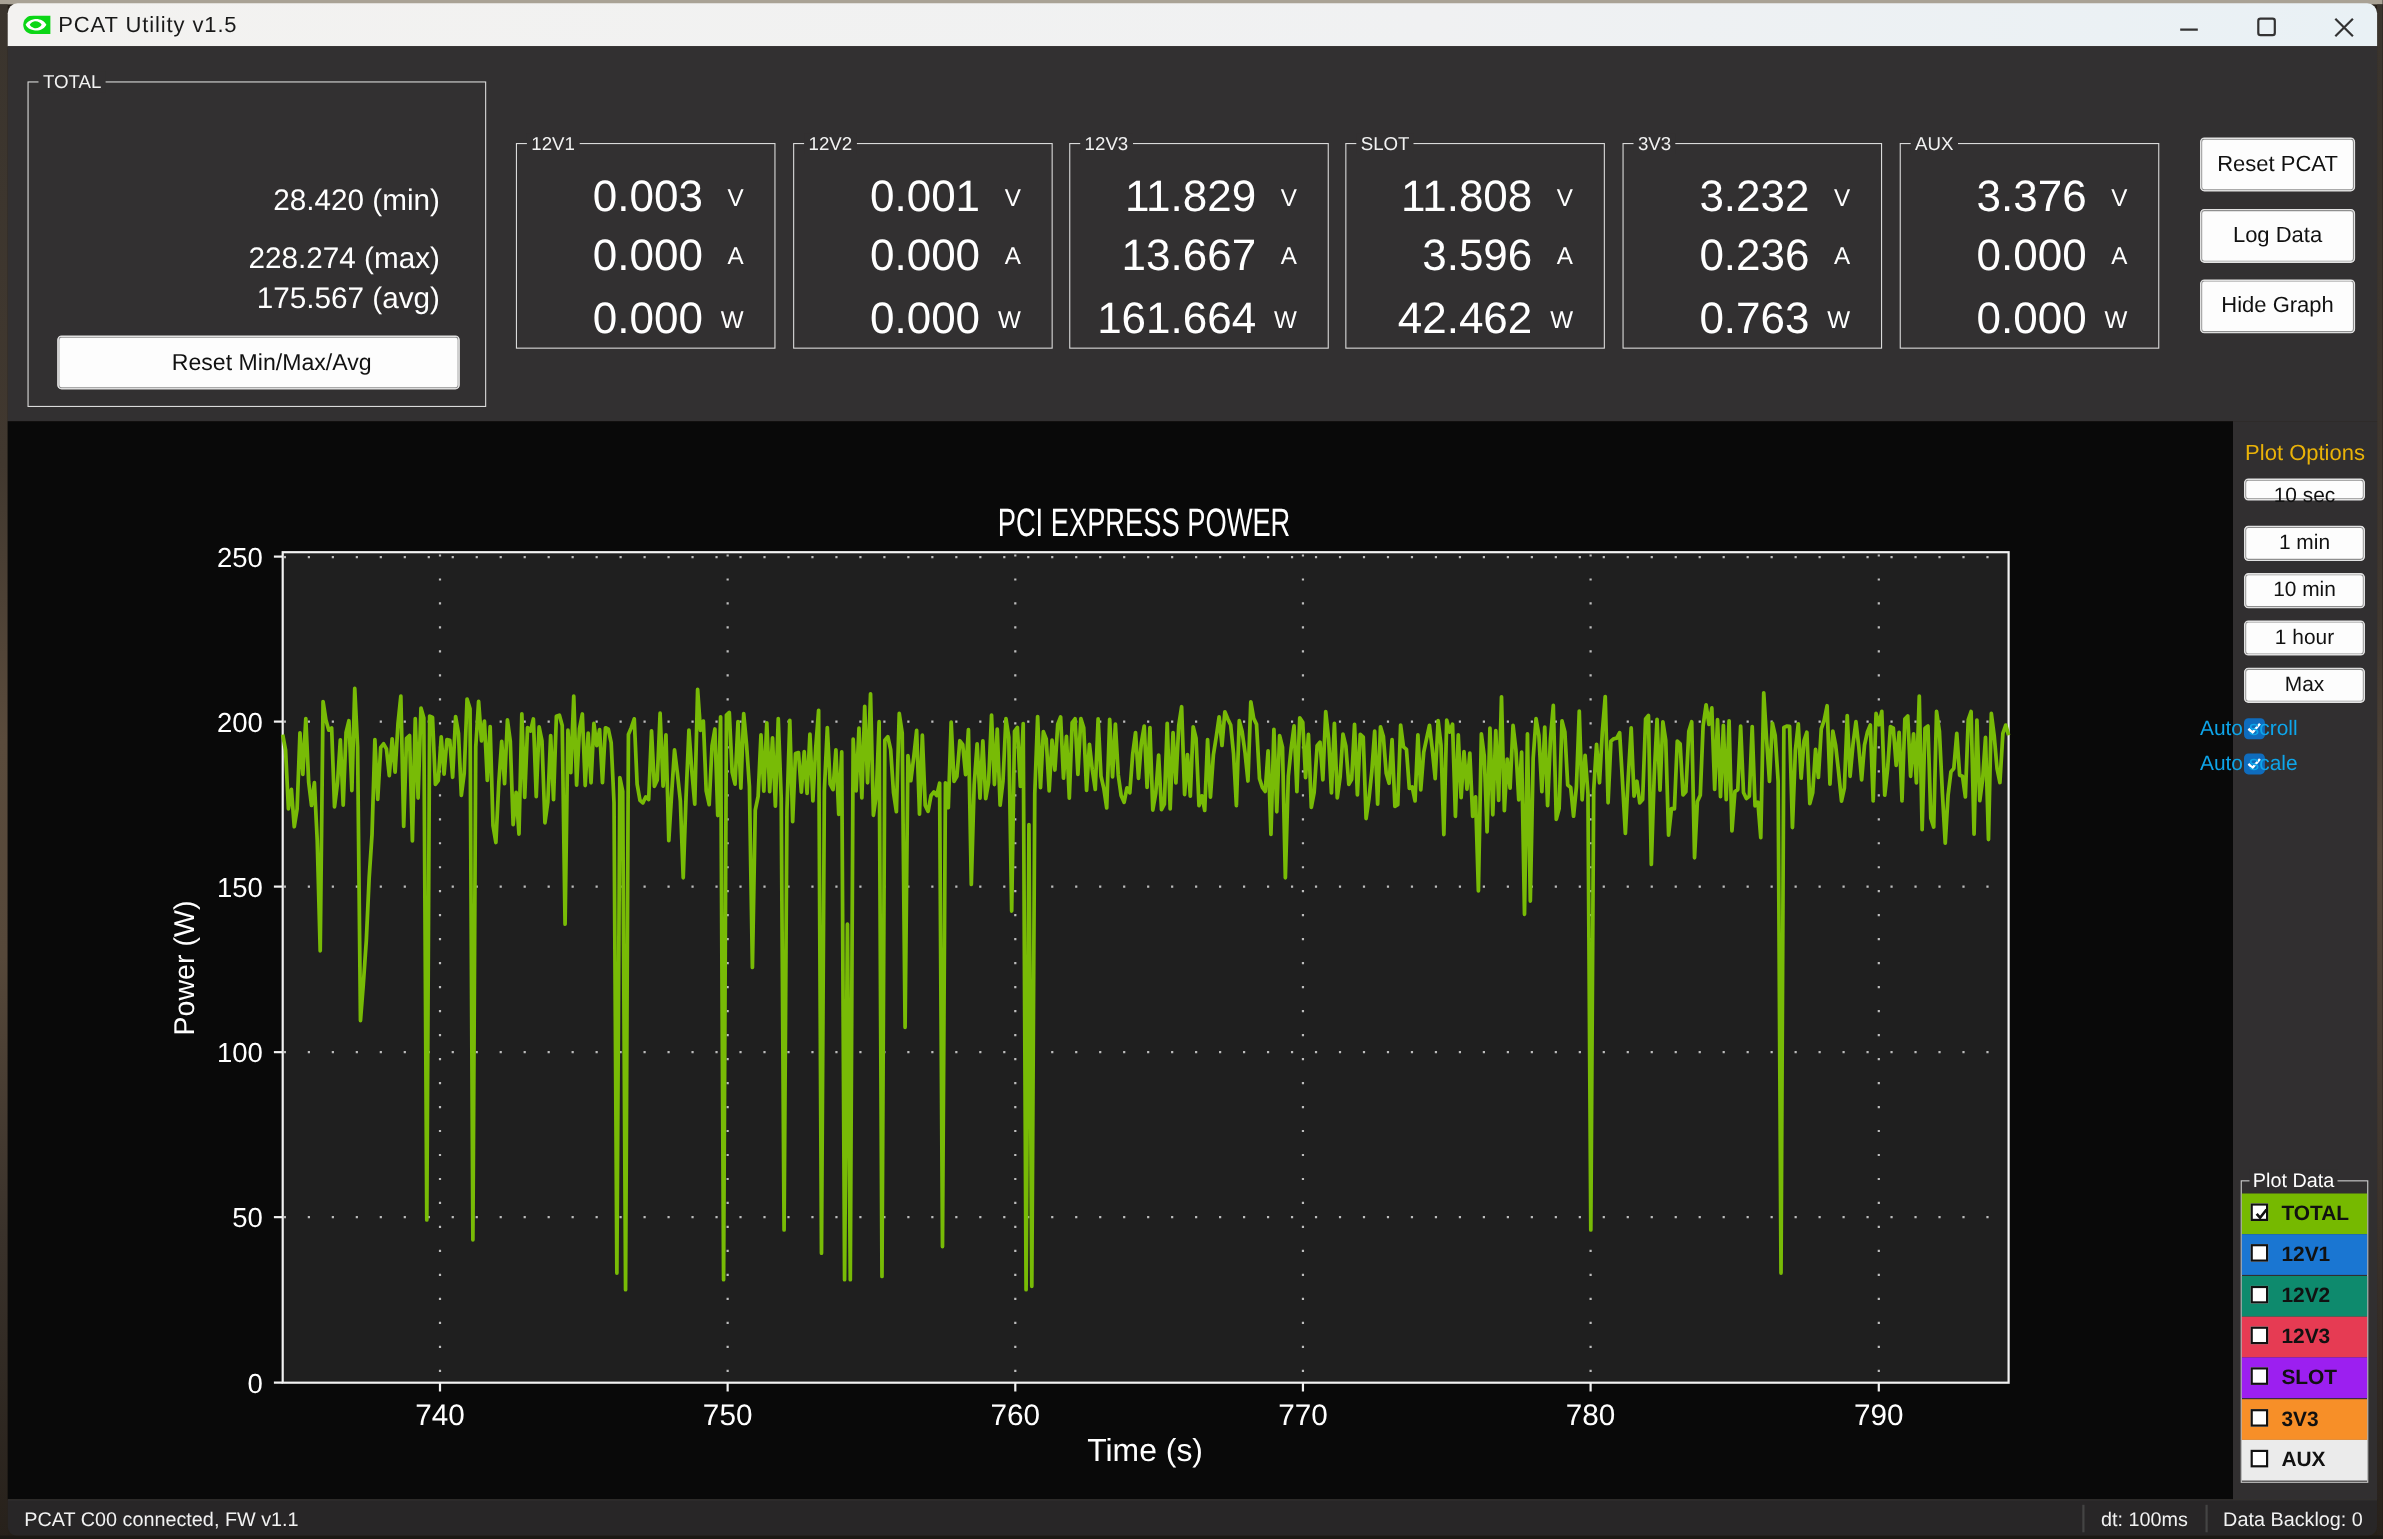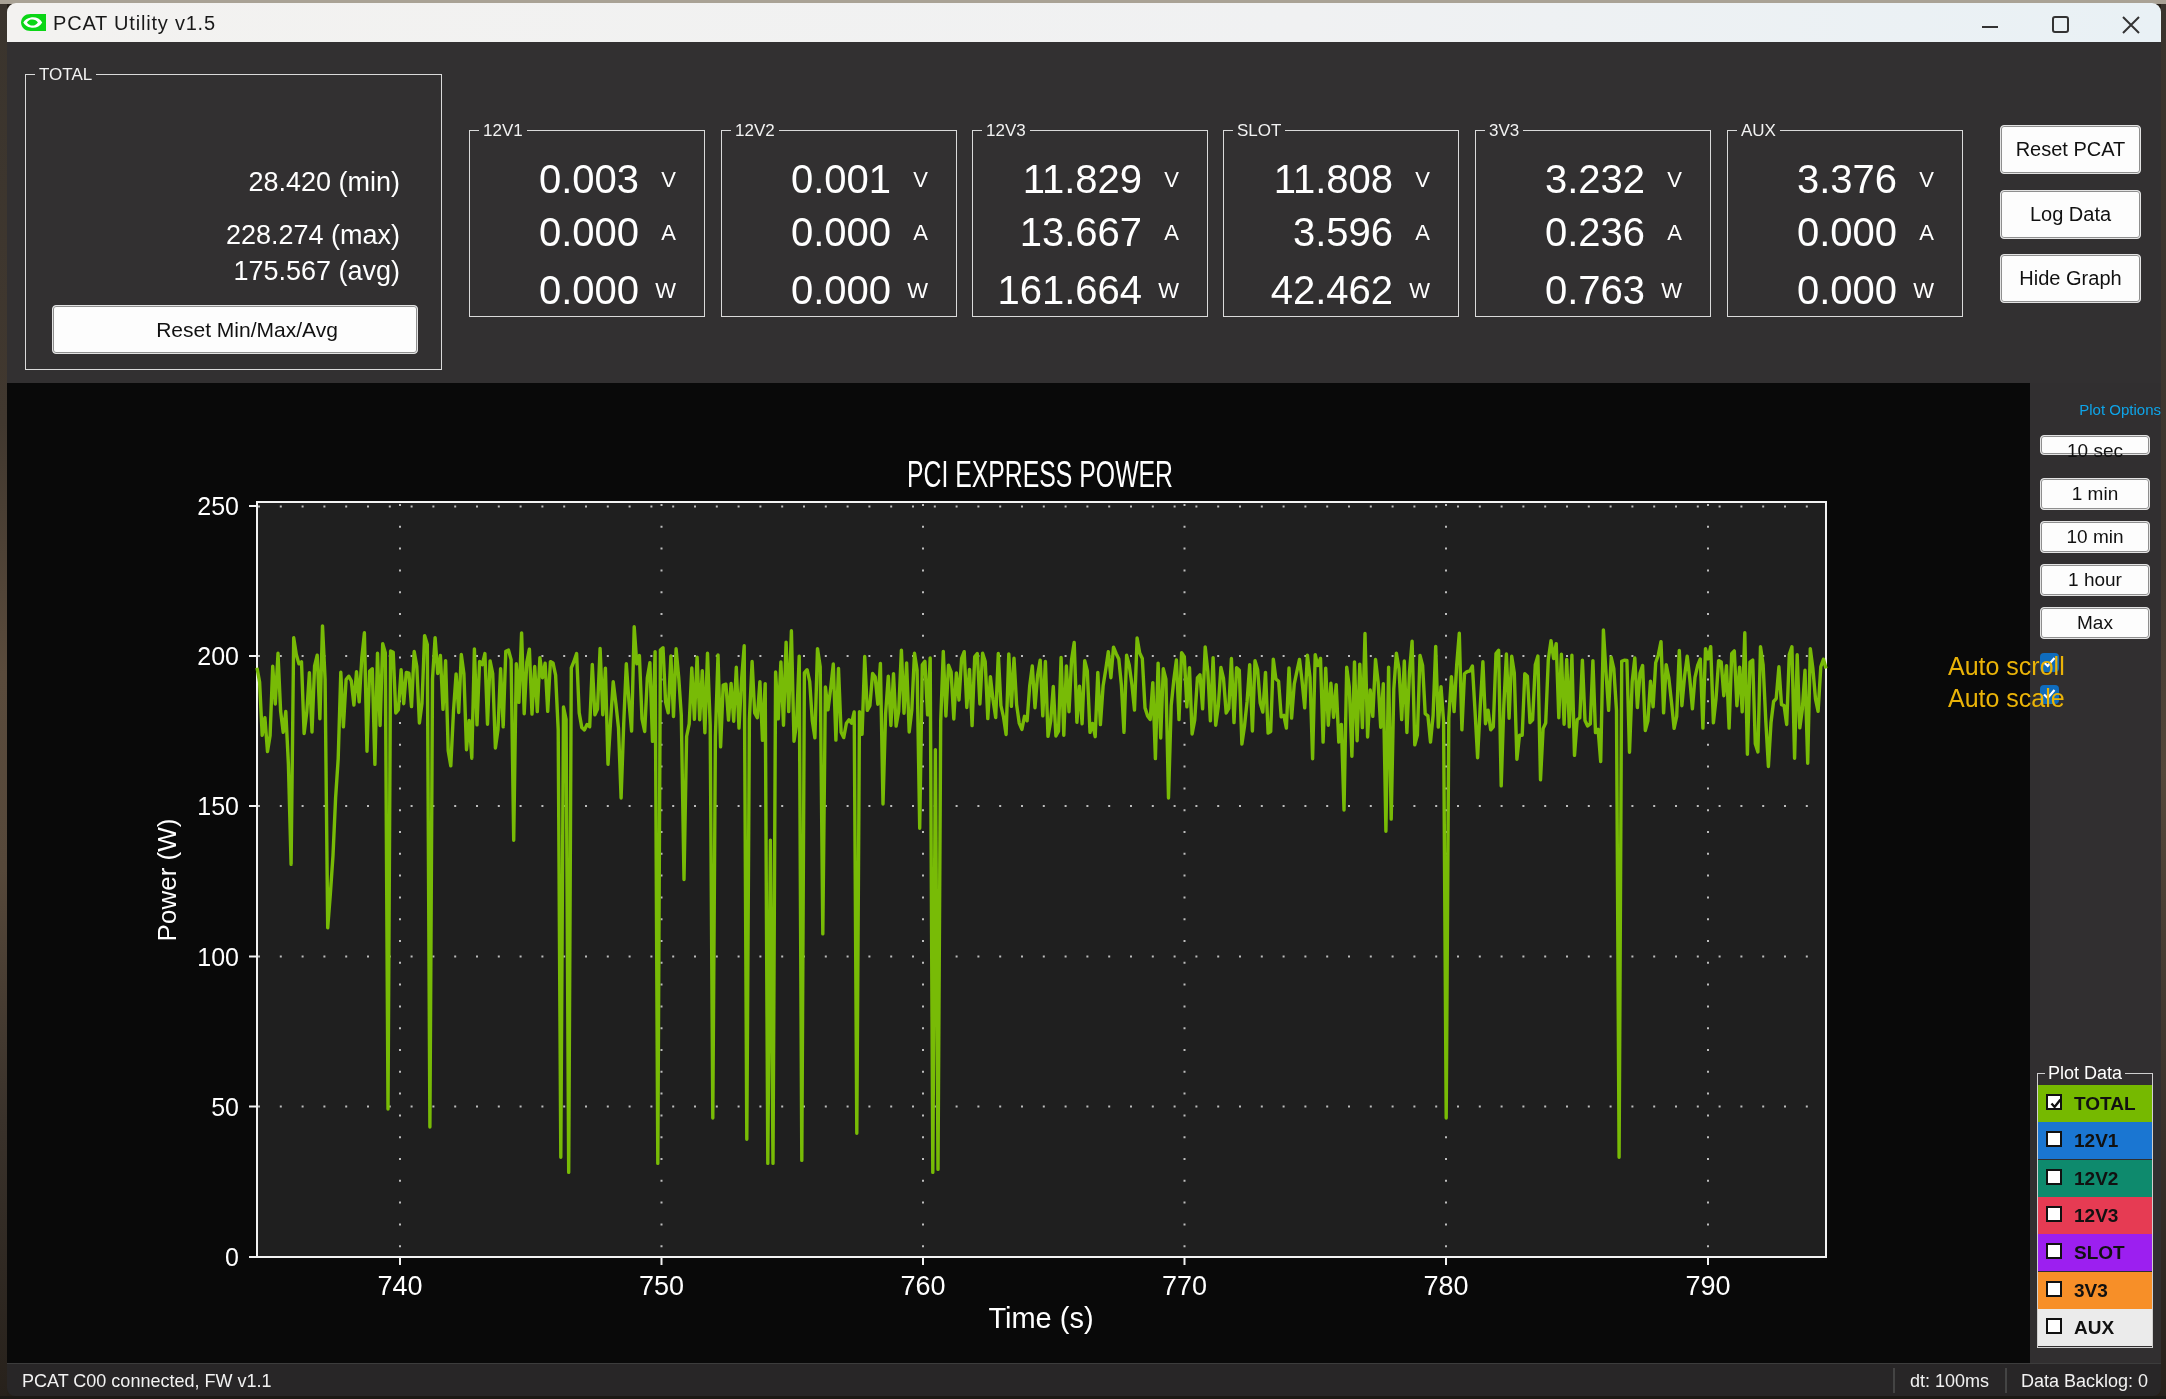--- a/index.html
+++ b/index.html
@@ -27,26 +27,26 @@
 #chartarea { position:absolute; left:7px; top:383px; width:2023px; height:980px; background:#090909; }
 #chartarea svg { margin-top:2px; }
 .dot { stroke:#bdbdbd; stroke-width:2; stroke-dasharray:2 19.8; }
 .tick { stroke:#f2f2f2; stroke-width:2; }
 .title { fill:#fff; font-size:36px; text-anchor:start; font-family:"Liberation Sans",sans-serif; }
 .ylab { fill:#fff; font-size:25px; text-anchor:end; font-family:"Liberation Sans",sans-serif; }
 .ylab2 { fill:#fff; font-size:26px; text-anchor:middle; font-family:"Liberation Sans",sans-serif; }
 .xlab { fill:#fff; font-size:27px; text-anchor:middle; font-family:"Liberation Sans",sans-serif; }
 .alab { fill:#fff; font-size:29px; text-anchor:middle; font-family:"Liberation Sans",sans-serif; }
 #sidebar { position:absolute; left:2030px; top:383px; width:131px; height:980px; background:#312f30; }
-#plotopt { position:absolute; left:0; top:18px; width:131px; text-align:right; font-size:15px; color:#0ea5e9; }
+#plotopt { position:absolute; left:0; top:18px; width:131px; text-align:center; font-size:20px; color:#eab308; }
 .wbtn.sb { font-size:19px; }
 .cbox { position:absolute; left:2040px; width:19px; height:19px; background:#0f6cbd;
   border-radius:4px; }
 .cbox svg { position:absolute; left:3px; top:4px; }
-.clab { position:absolute; left:1948px; font-size:25px; color:#eab308; }
+.clab { position:absolute; left:2000px; font-size:19px; color:#0ea5e9; }
 #pdbox { position:absolute; left:2037px; top:1073px; width:116px; height:275px; border:1px solid #cfcfcf; }
 #pdlabel { position:absolute; left:2045px; top:1063px; background:#312f30; padding:0 3px; font-size:18px; color:#fff; }
 .pdrow { position:absolute; left:2038px; width:114px; height:37px; }
 .pdchk { position:absolute; left:8px; top:9px; width:16px; height:16px; background:#fff; border:2px solid #111; }
 .pdlab { position:absolute; left:36px; top:8px; font-size:19px; color:#111; font-weight:bold; }
 #statusbar { position:absolute; left:7px; top:1363px; width:2154px; height:33px; background:#282627;
   border-top:1px solid #3c3c3c; border-radius:0 0 8px 8px; }
 #statusbar .seg { position:absolute; top:4px; bottom:3px; border-left:2px solid #444; }
 .stxt { position:absolute; font-size:18px; color:#f2f2f2; top:7px; }
 #deskbottom { position:absolute; left:0; top:1396px; width:2166px; height:3px; background:#1c1915; }

